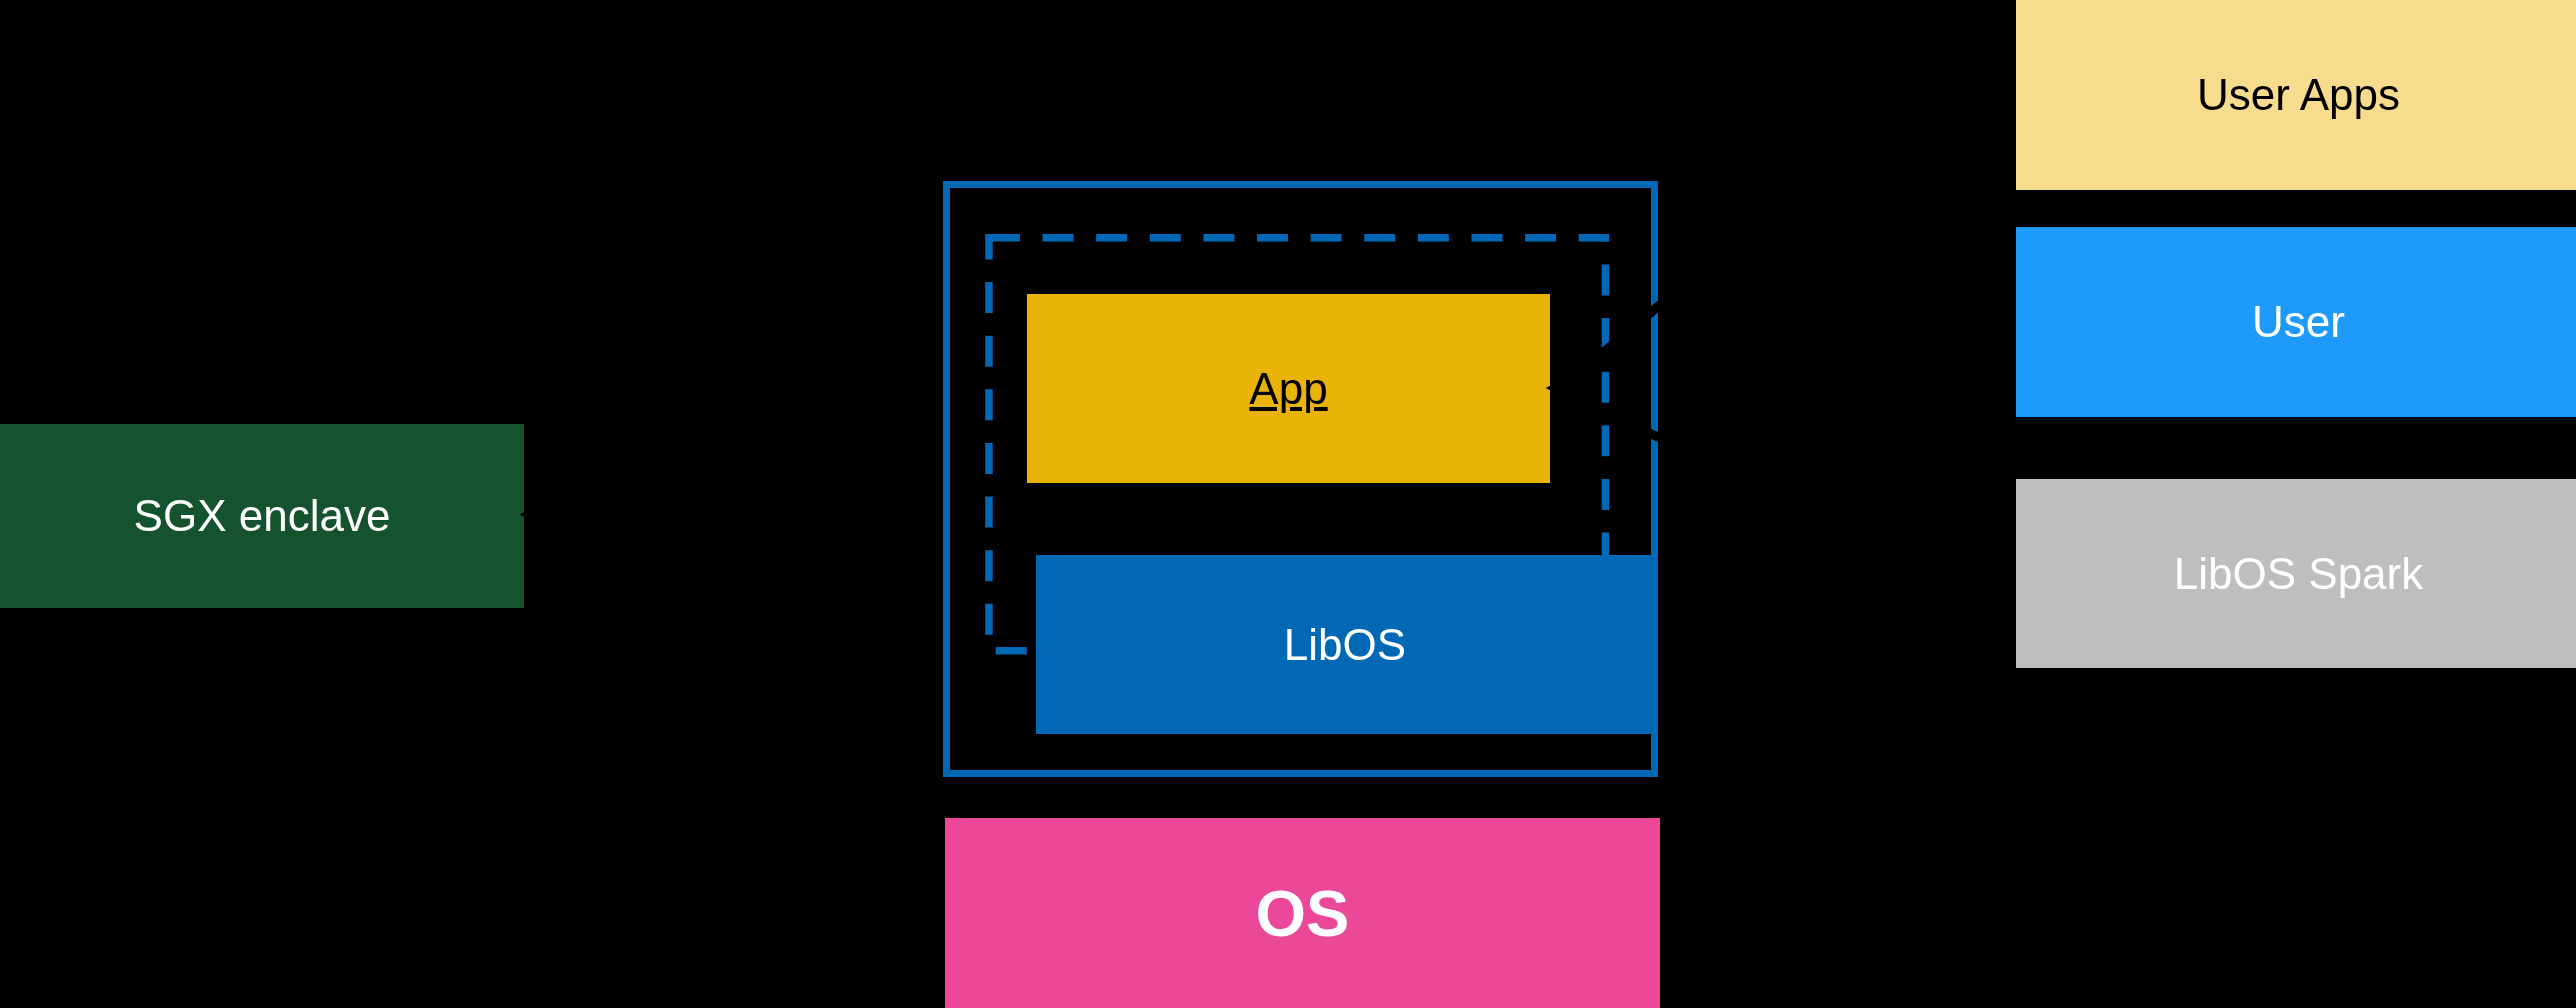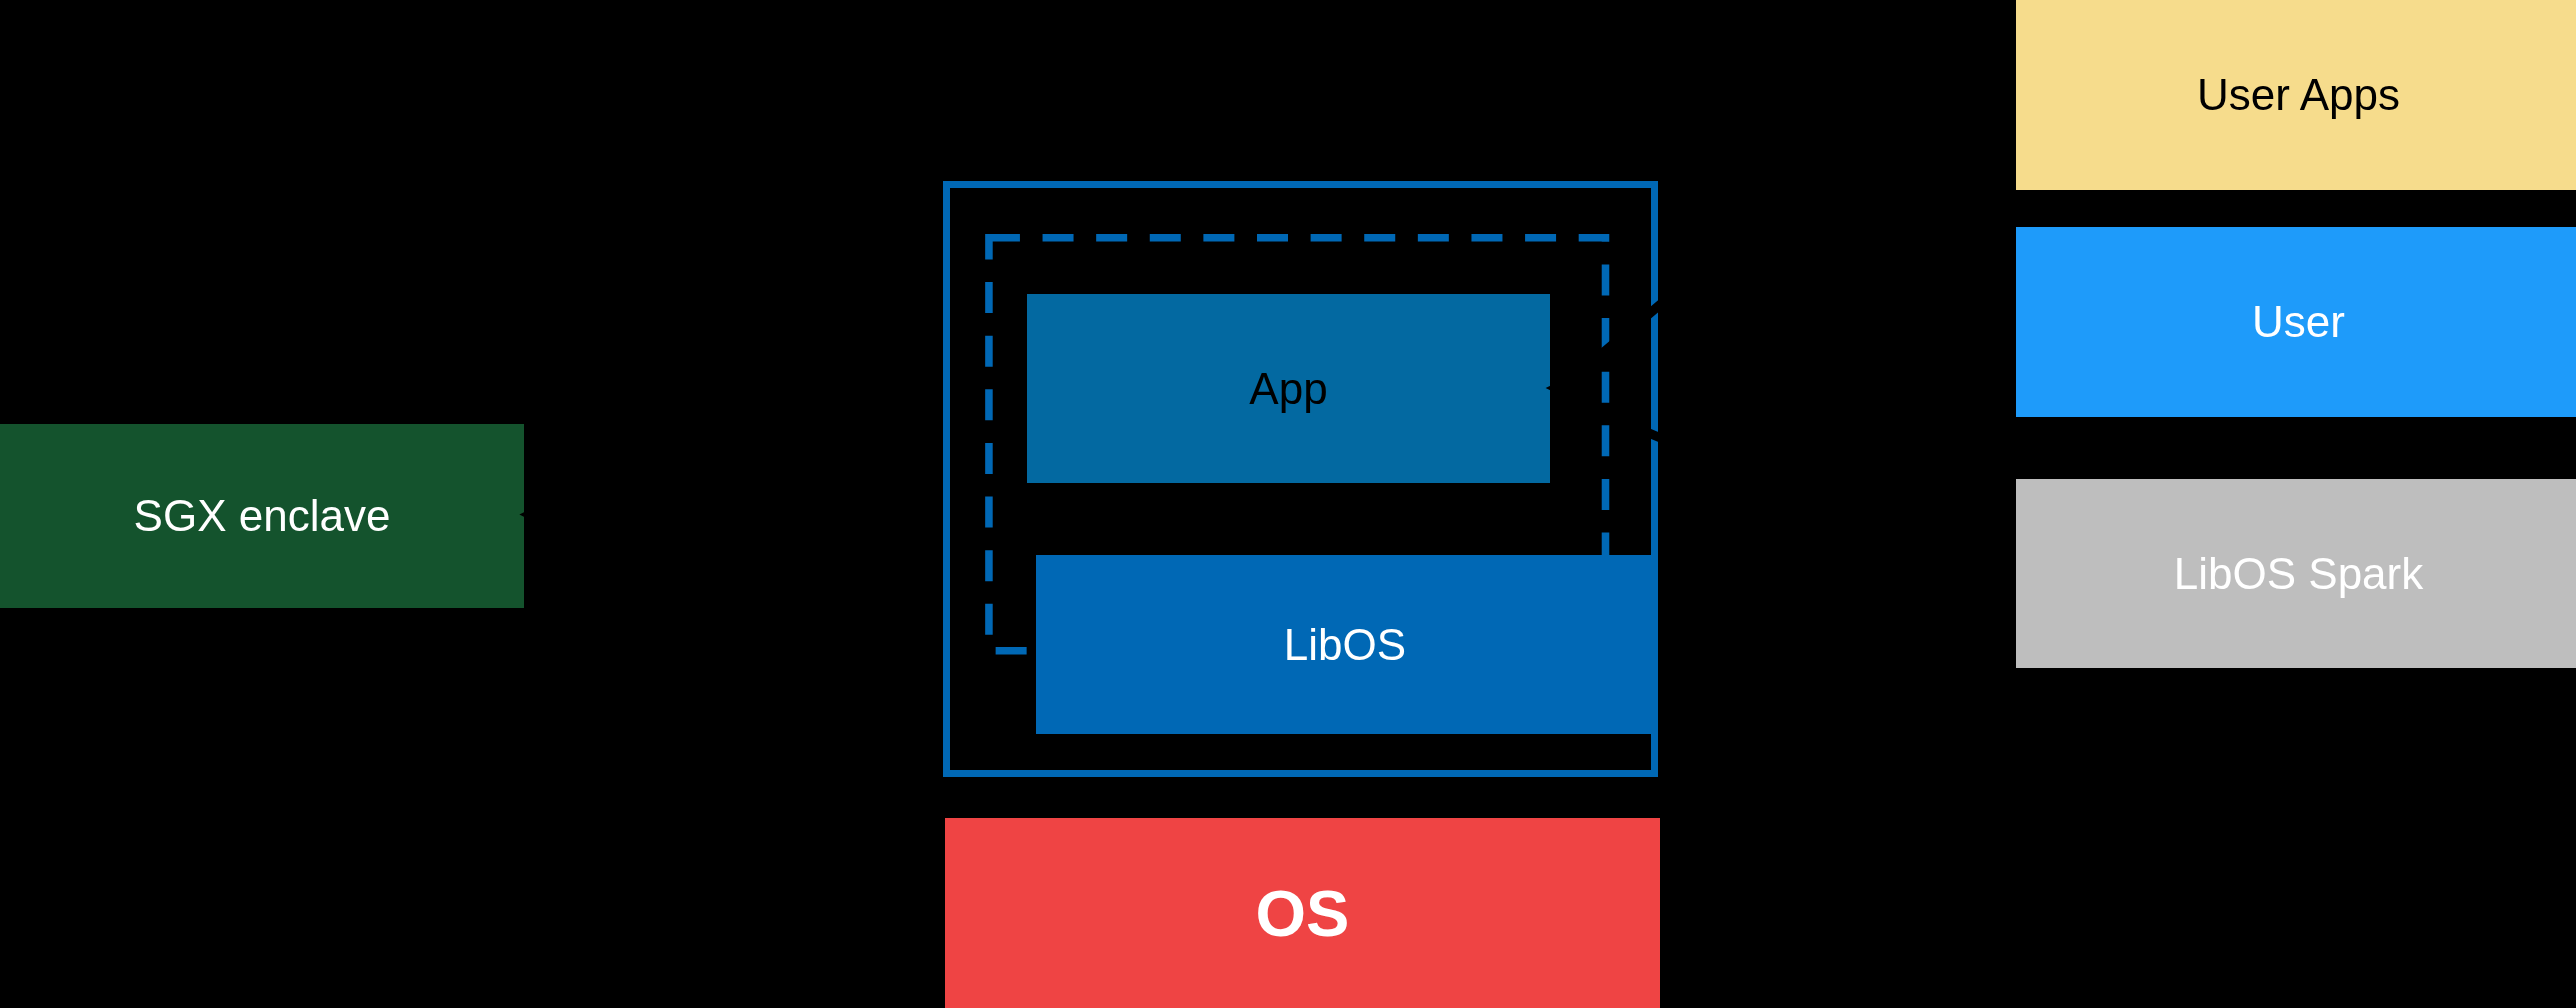--- a/index.html
+++ b/index.html
@@ -52,29 +52,29 @@
   <div class="box" id="sgx-box" style="background: #14532d; color: rgb(255, 255, 255);">
     <span class="label">SGX enclave</span>
   </div>
 
   <div id="enclave-outline" style="border-color: rgb(0, 104, 181);"></div>
 
   <svg id="svg-dashed" width="2576" height="1009" viewBox="0 0 3075 1204">
     <rect x="1180.5" y="283.5" width="736" height="493" fill="none" stroke-width="9" stroke-dasharray="37 27" stroke="#0068B5"></rect>
   </svg>
 
-  <div class="box" id="app-box" style="background: #0369a1; color: rgb(0, 0, 0);">
+  <div class="box" id="app-box" style="background: #eab308; color: rgb(0, 0, 0); text-decoration: underline;">
     <span class="label">App</span>
   </div>
 
   <div class="box" id="libos-box" style="background: rgb(0, 104, 181); color: rgb(255, 255, 255);">
     <span class="label">LibOS</span>
   </div>
 
-  <div class="box" id="os-box" style="background: #ef4444; color: rgb(255, 255, 255); text-align: center;">
+  <div class="box" id="os-box" style="background: #ec4899; color: rgb(255, 255, 255); text-align: center;">
     <span class="label">OS</span>
   </div>
 
   <div class="box" id="user-apps-box" style="background: rgb(246, 220, 140); color: rgb(0, 0, 0);">
     <span class="label">User Apps</span>
   </div>
 
   <div class="box" id="bigdl-box" style="background: rgb(30, 155, 250); color: rgb(255, 255, 255);">
     <span class="label">User</span>
   </div>

